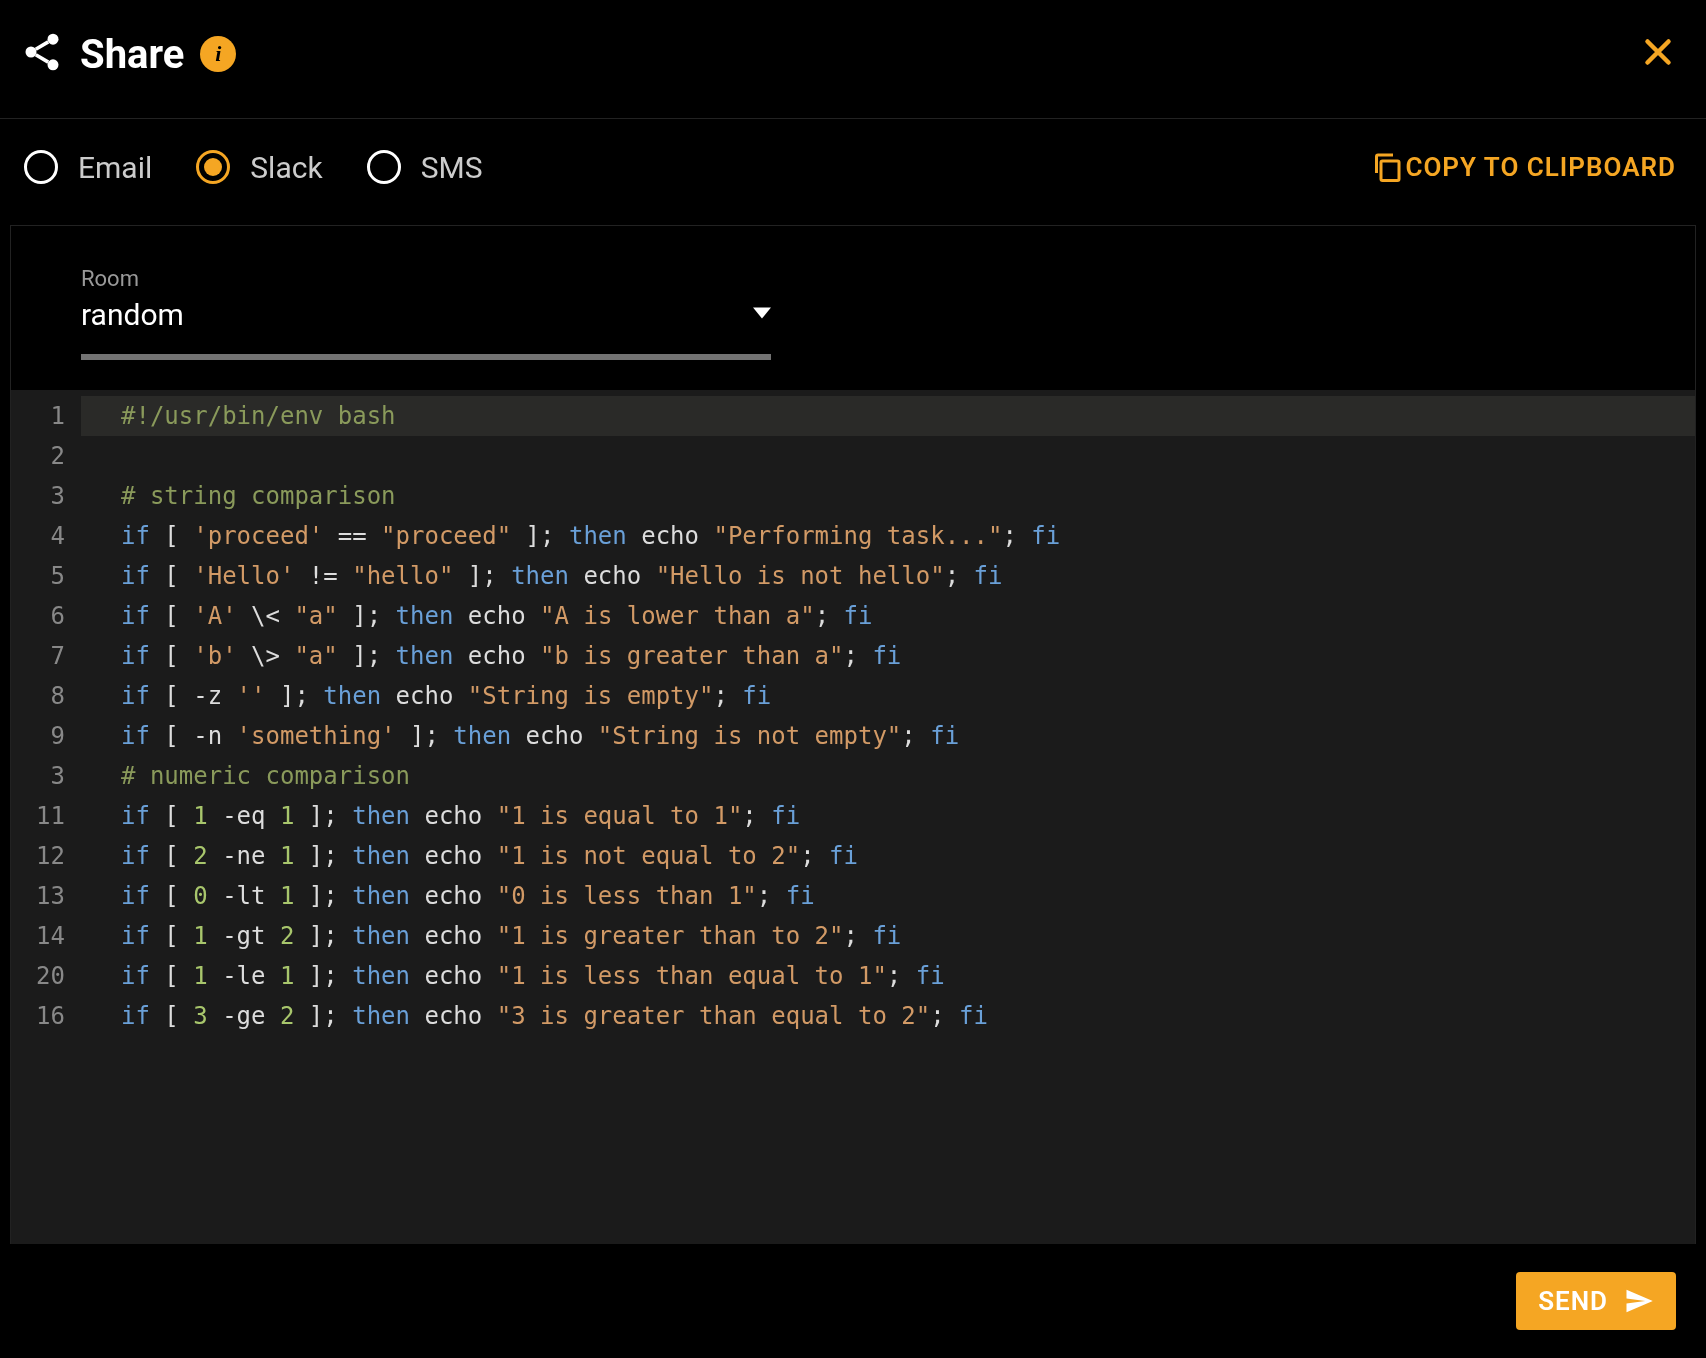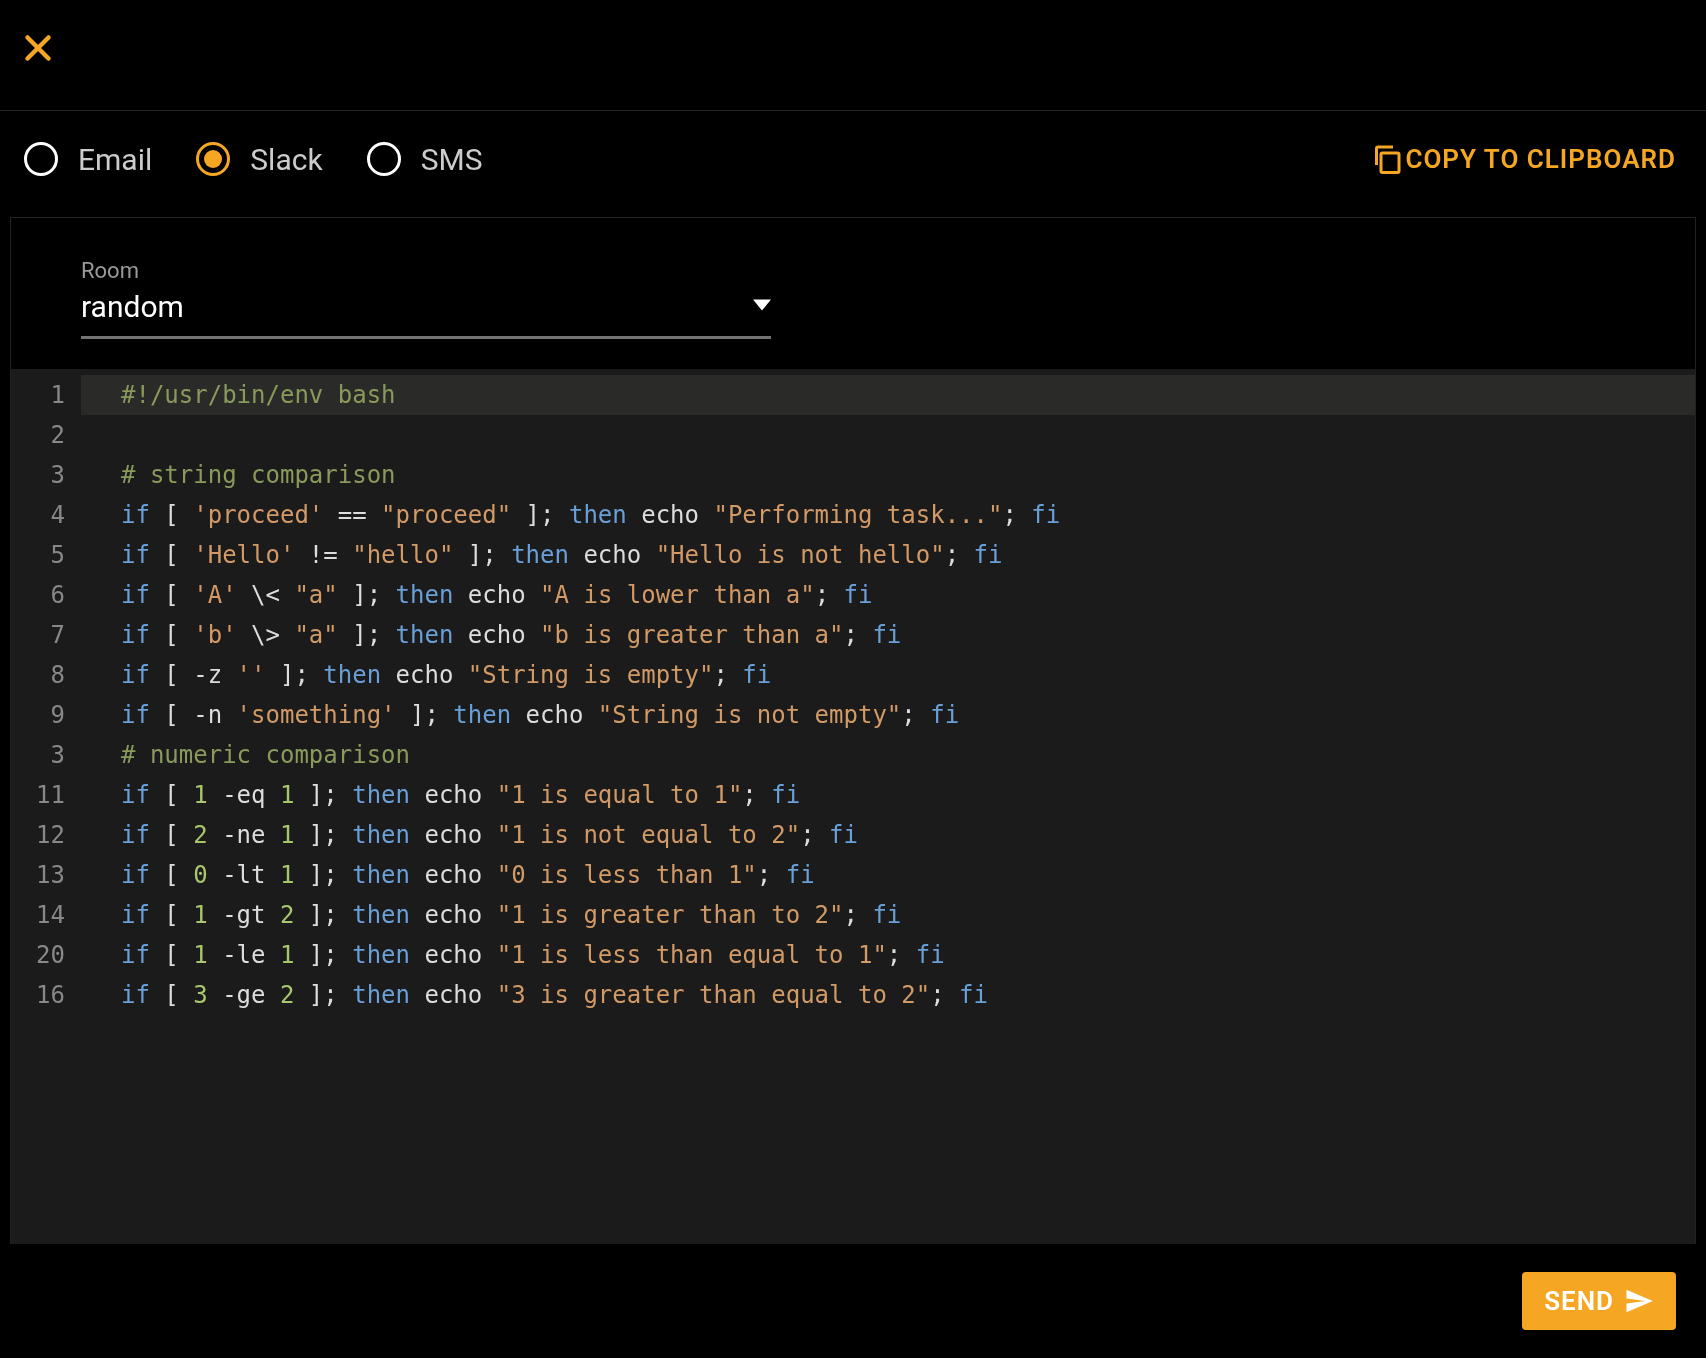--- a/index.html
+++ b/index.html
@@ -118,22 +118,22 @@
 .room-label {
   font-size: 22px;
   color: #999;
   margin-bottom: 6px;
 }
 .room-input {
   display: flex;
   align-items: center;
   justify-content: space-between;
   width: 690px;
-  border-bottom: 3px solid #737373;
-  padding-bottom: 12px;
+  border-bottom: 6px solid #737373;
+  padding-bottom: 22px;
   cursor: pointer;
 }
 .room-value {
   font-size: 30px;
   color: #fff;
 }
 .room-caret {
   color: #fff;
 }
 .room-caret svg { width: 18px; height: 18px; }
@@ -173,36 +173,48 @@
 .footer {
   display: flex;
   justify-content: flex-end;
   padding: 28px 30px;
 }
 .send-btn {
   background: #f5a623;
   color: #fff;
   display: flex;
   align-items: center;
-  gap: 10px;
+  gap: 16px;
   padding: 14px 22px;
   font-size: 26px;
   font-weight: 600;
   letter-spacing: 1px;
   border-radius: 4px;
   cursor: pointer;
 }
 .send-btn svg { width: 30px; height: 30px; }
 </style>
 </head>
 <body>
 
 <div class="modal">
 
   <div class="header">
+    <div class="header-left">
+      <span class="share-icon">
+        <svg viewBox="0 0 24 24" fill="#fff">
+            <circle cx="18" cy="5" r="3"></circle>
+            <circle cx="6" cy="12" r="3"></circle>
+            <circle cx="18" cy="19" r="3"></circle>
+            <path d="M8.6 13.5l6.8 4M15.4 6.5l-6.8 4" stroke="#fff" stroke-width="2"></path>
+          </svg>
+      </span>
+      <span class="title">Share</span>
+      <span class="info-badge">i</span>
+    </div>
     <span class="close-btn">
       <svg viewBox="0 0 24 24">
           <path d="M5 5l14 14M19 5L5 19" stroke="currentColor" stroke-width="3" stroke-linecap="round"></path>
         </svg>
     </span>
   </div>
 
   <div class="controls">
     <div class="radios" id="radios">
         <div class="radio-item">

